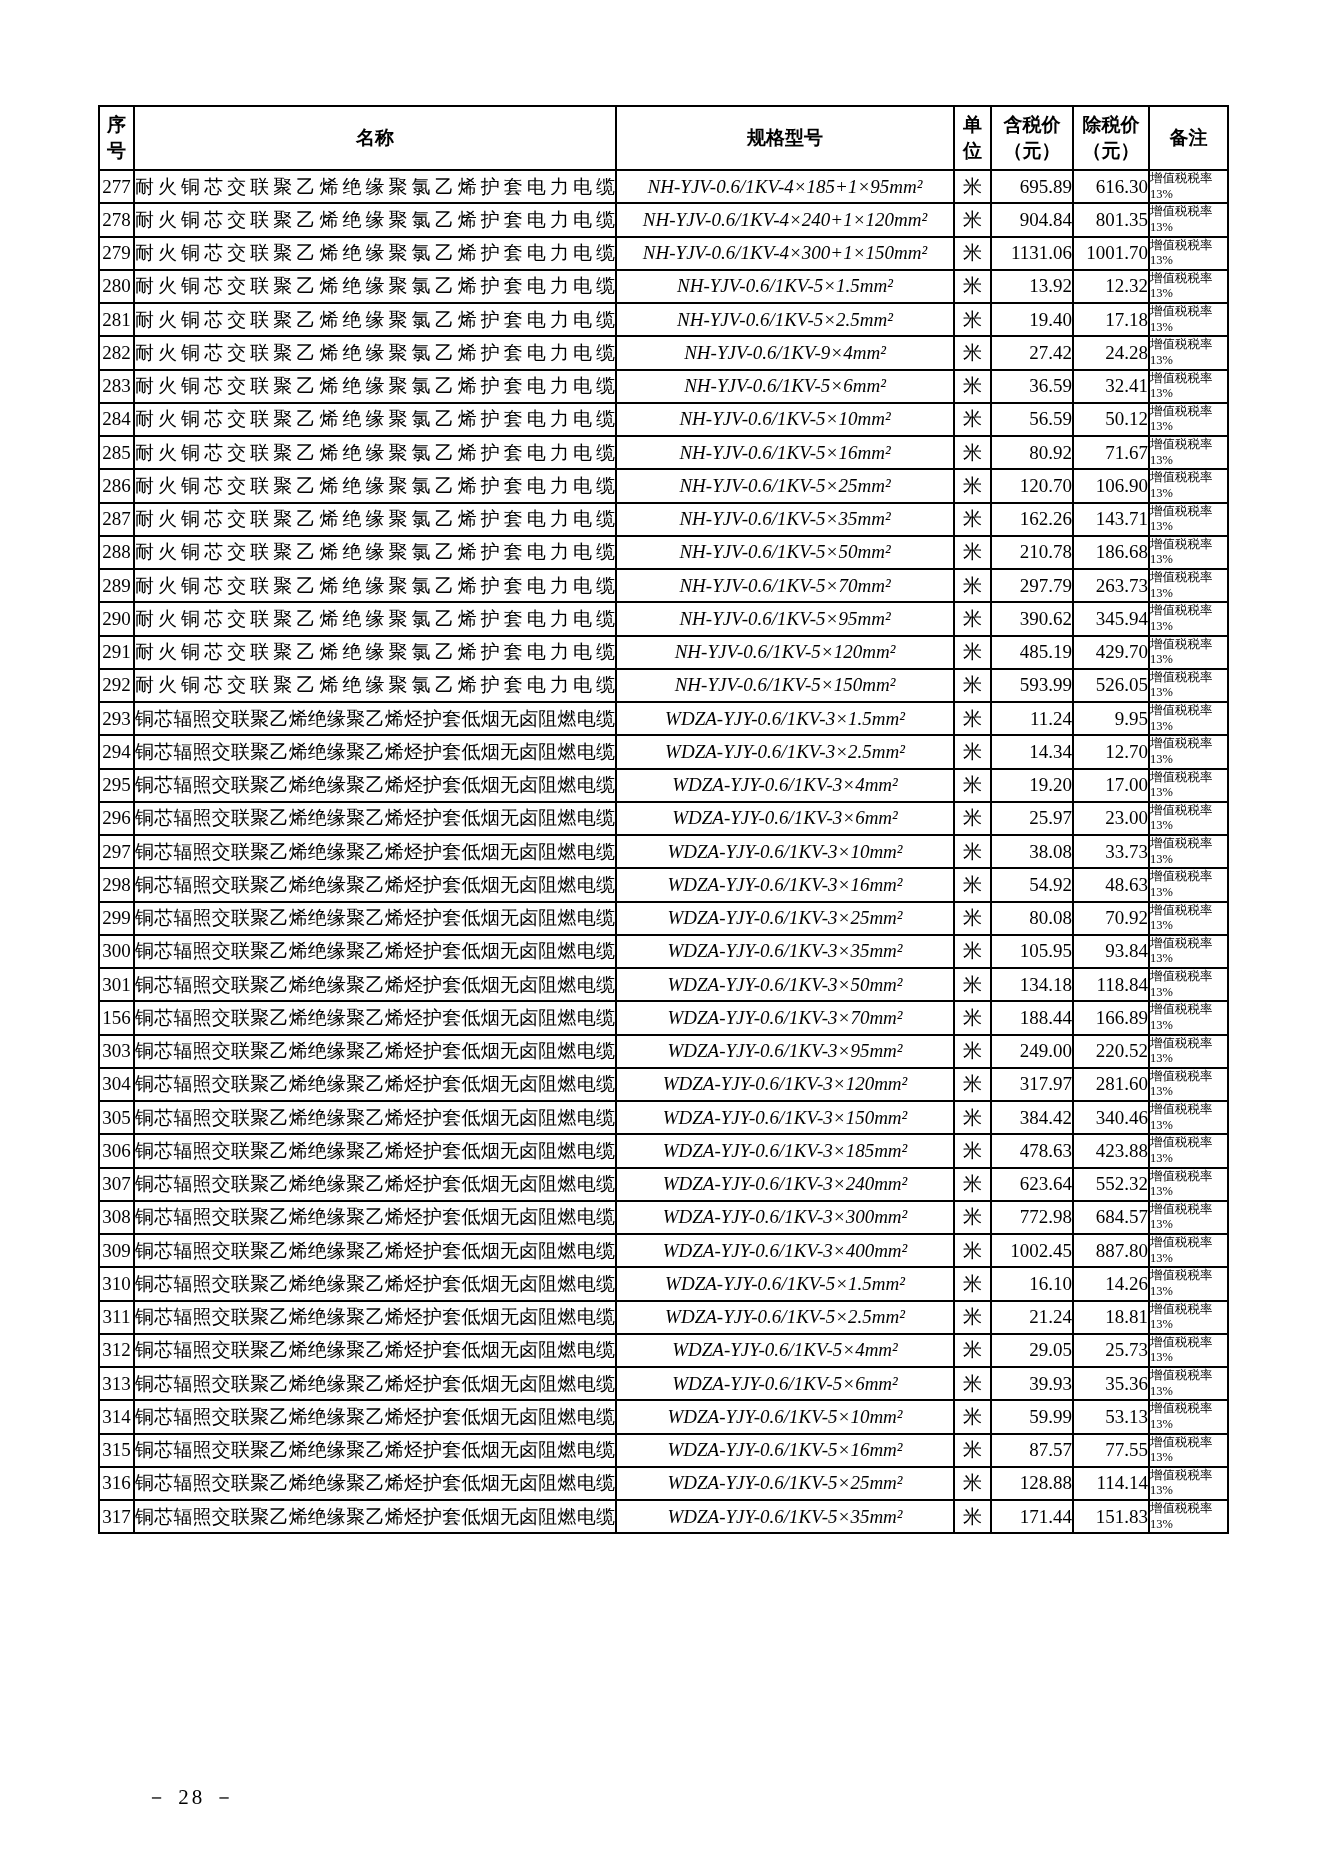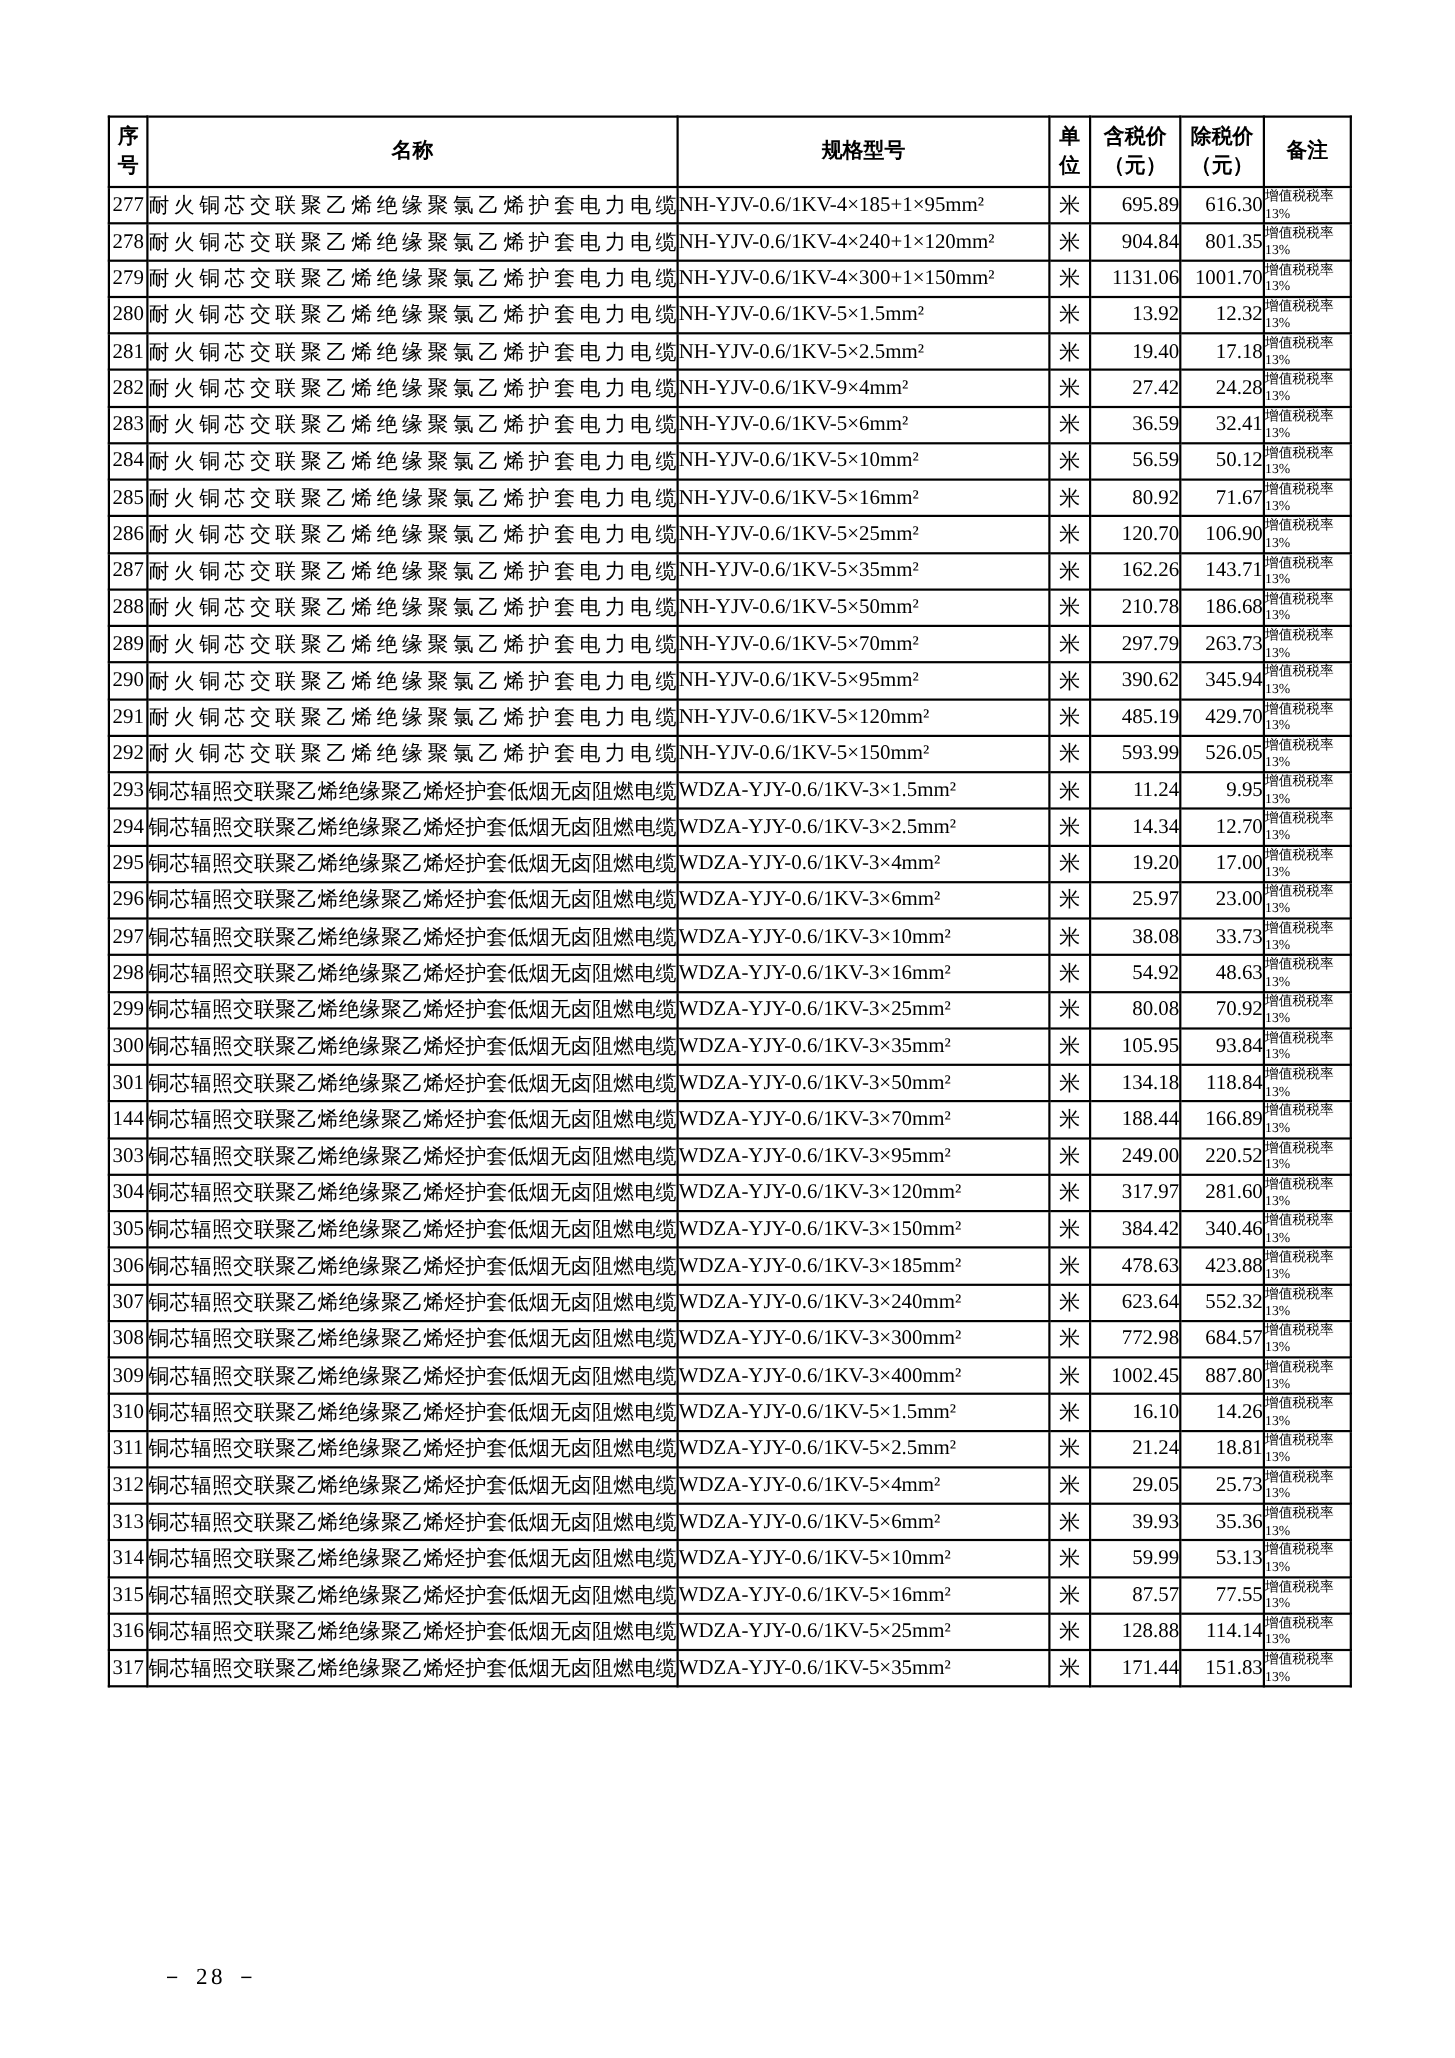--- a/index.html
+++ b/index.html
@@ -4,21 +4,21 @@
 <style>
   html,body{margin:0;padding:0;background:#ffffff;}
   body{width:1323px;height:1871px;position:relative;font-family:"Liberation Serif","DejaVu Serif",serif;color:#000;}
   .page{position:absolute;left:0;top:0;width:1323px;height:1871px;background:#fff;}
   table.price{position:absolute;left:98px;top:105px;width:1129px;border-collapse:collapse;table-layout:fixed;}
   table.price th,table.price td{border:2px solid #000;padding:0;overflow:hidden;}
   thead th{height:62px;font-family:"Liberation Sans","DejaVu Sans",sans-serif;font-weight:bold;font-size:19px;text-align:center;vertical-align:middle;white-space:pre-line;line-height:1.35;}
   tbody td{height:30px;font-size:19px;vertical-align:middle;}
   .c-seq{text-align:center;}
   .c-name{text-align:justify;text-align-last:justify;padding:0 5px;margin-top:24px;}
-  .c-spec{text-align:left;padding:0 5px;font-family:"Liberation Serif",serif;}
+  .c-spec{text-align:center;padding:0 5px;font-family:"Liberation Serif",serif;font-style:italic;}
   .c-unit{text-align:center;}
   .c-price{text-align:right;padding-right:8px;}
   .c-remark{font-size:12.5px;line-height:1.25;padding:1px 2px 0 4px;white-space:pre-line;vertical-align:middle;}
   .footer{position:absolute;left:146px;top:1783px;font-size:21px;letter-spacing:3px;}
 </style>
 </head>
 <body>
 
 <div class="page">
   <table class="price">
@@ -316,21 +316,21 @@
     <td class="c-name">铜芯辐照交联聚乙烯绝缘聚乙烯烃护套低烟无卤阻燃电缆</td>
     <td class="c-spec">WDZA-YJY-0.6/1KV-3×50mm²</td>
     <td class="c-unit">米</td>
     <td class="c-price">134.18</td>
     <td class="c-price">118.84</td>
     <td class="c-remark">增值税税率
 13%</td>
   </tr>
 
   <tr>
-    <td class="c-seq">144</td>
+    <td class="c-seq">156</td>
     <td class="c-name">铜芯辐照交联聚乙烯绝缘聚乙烯烃护套低烟无卤阻燃电缆</td>
     <td class="c-spec">WDZA-YJY-0.6/1KV-3×70mm²</td>
     <td class="c-unit">米</td>
     <td class="c-price">188.44</td>
     <td class="c-price">166.89</td>
     <td class="c-remark">增值税税率
 13%</td>
   </tr>
 
   <tr>

